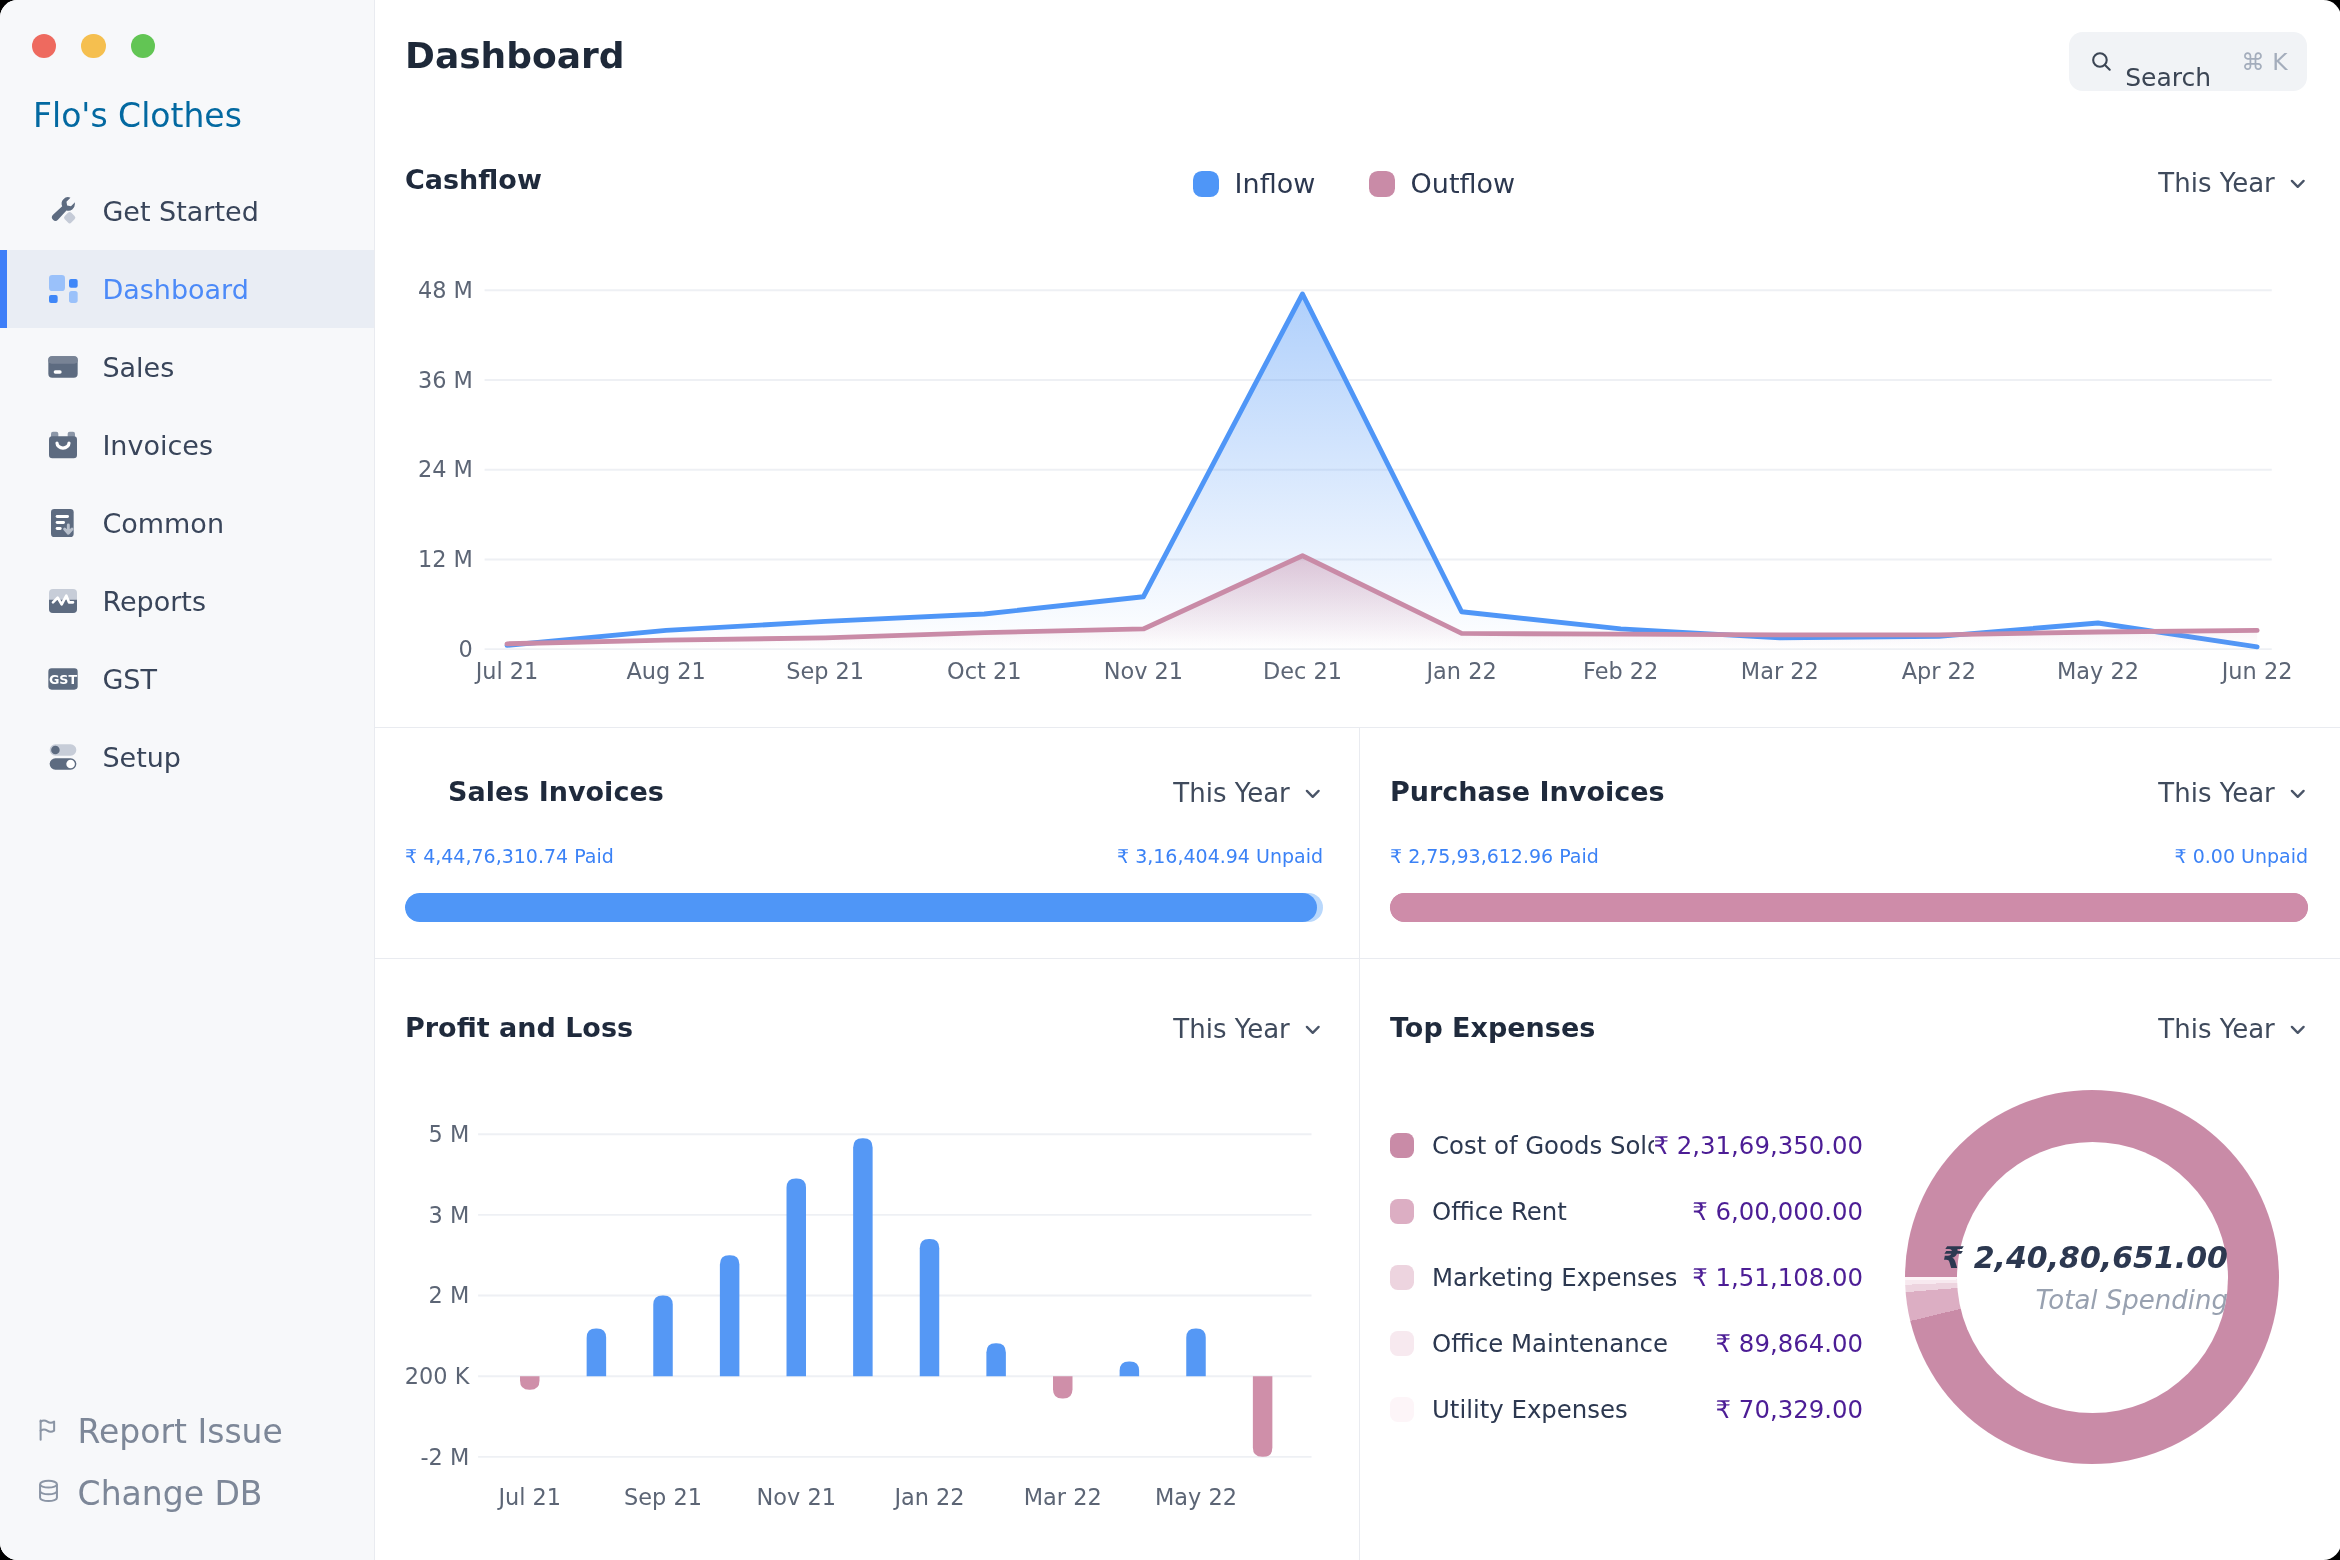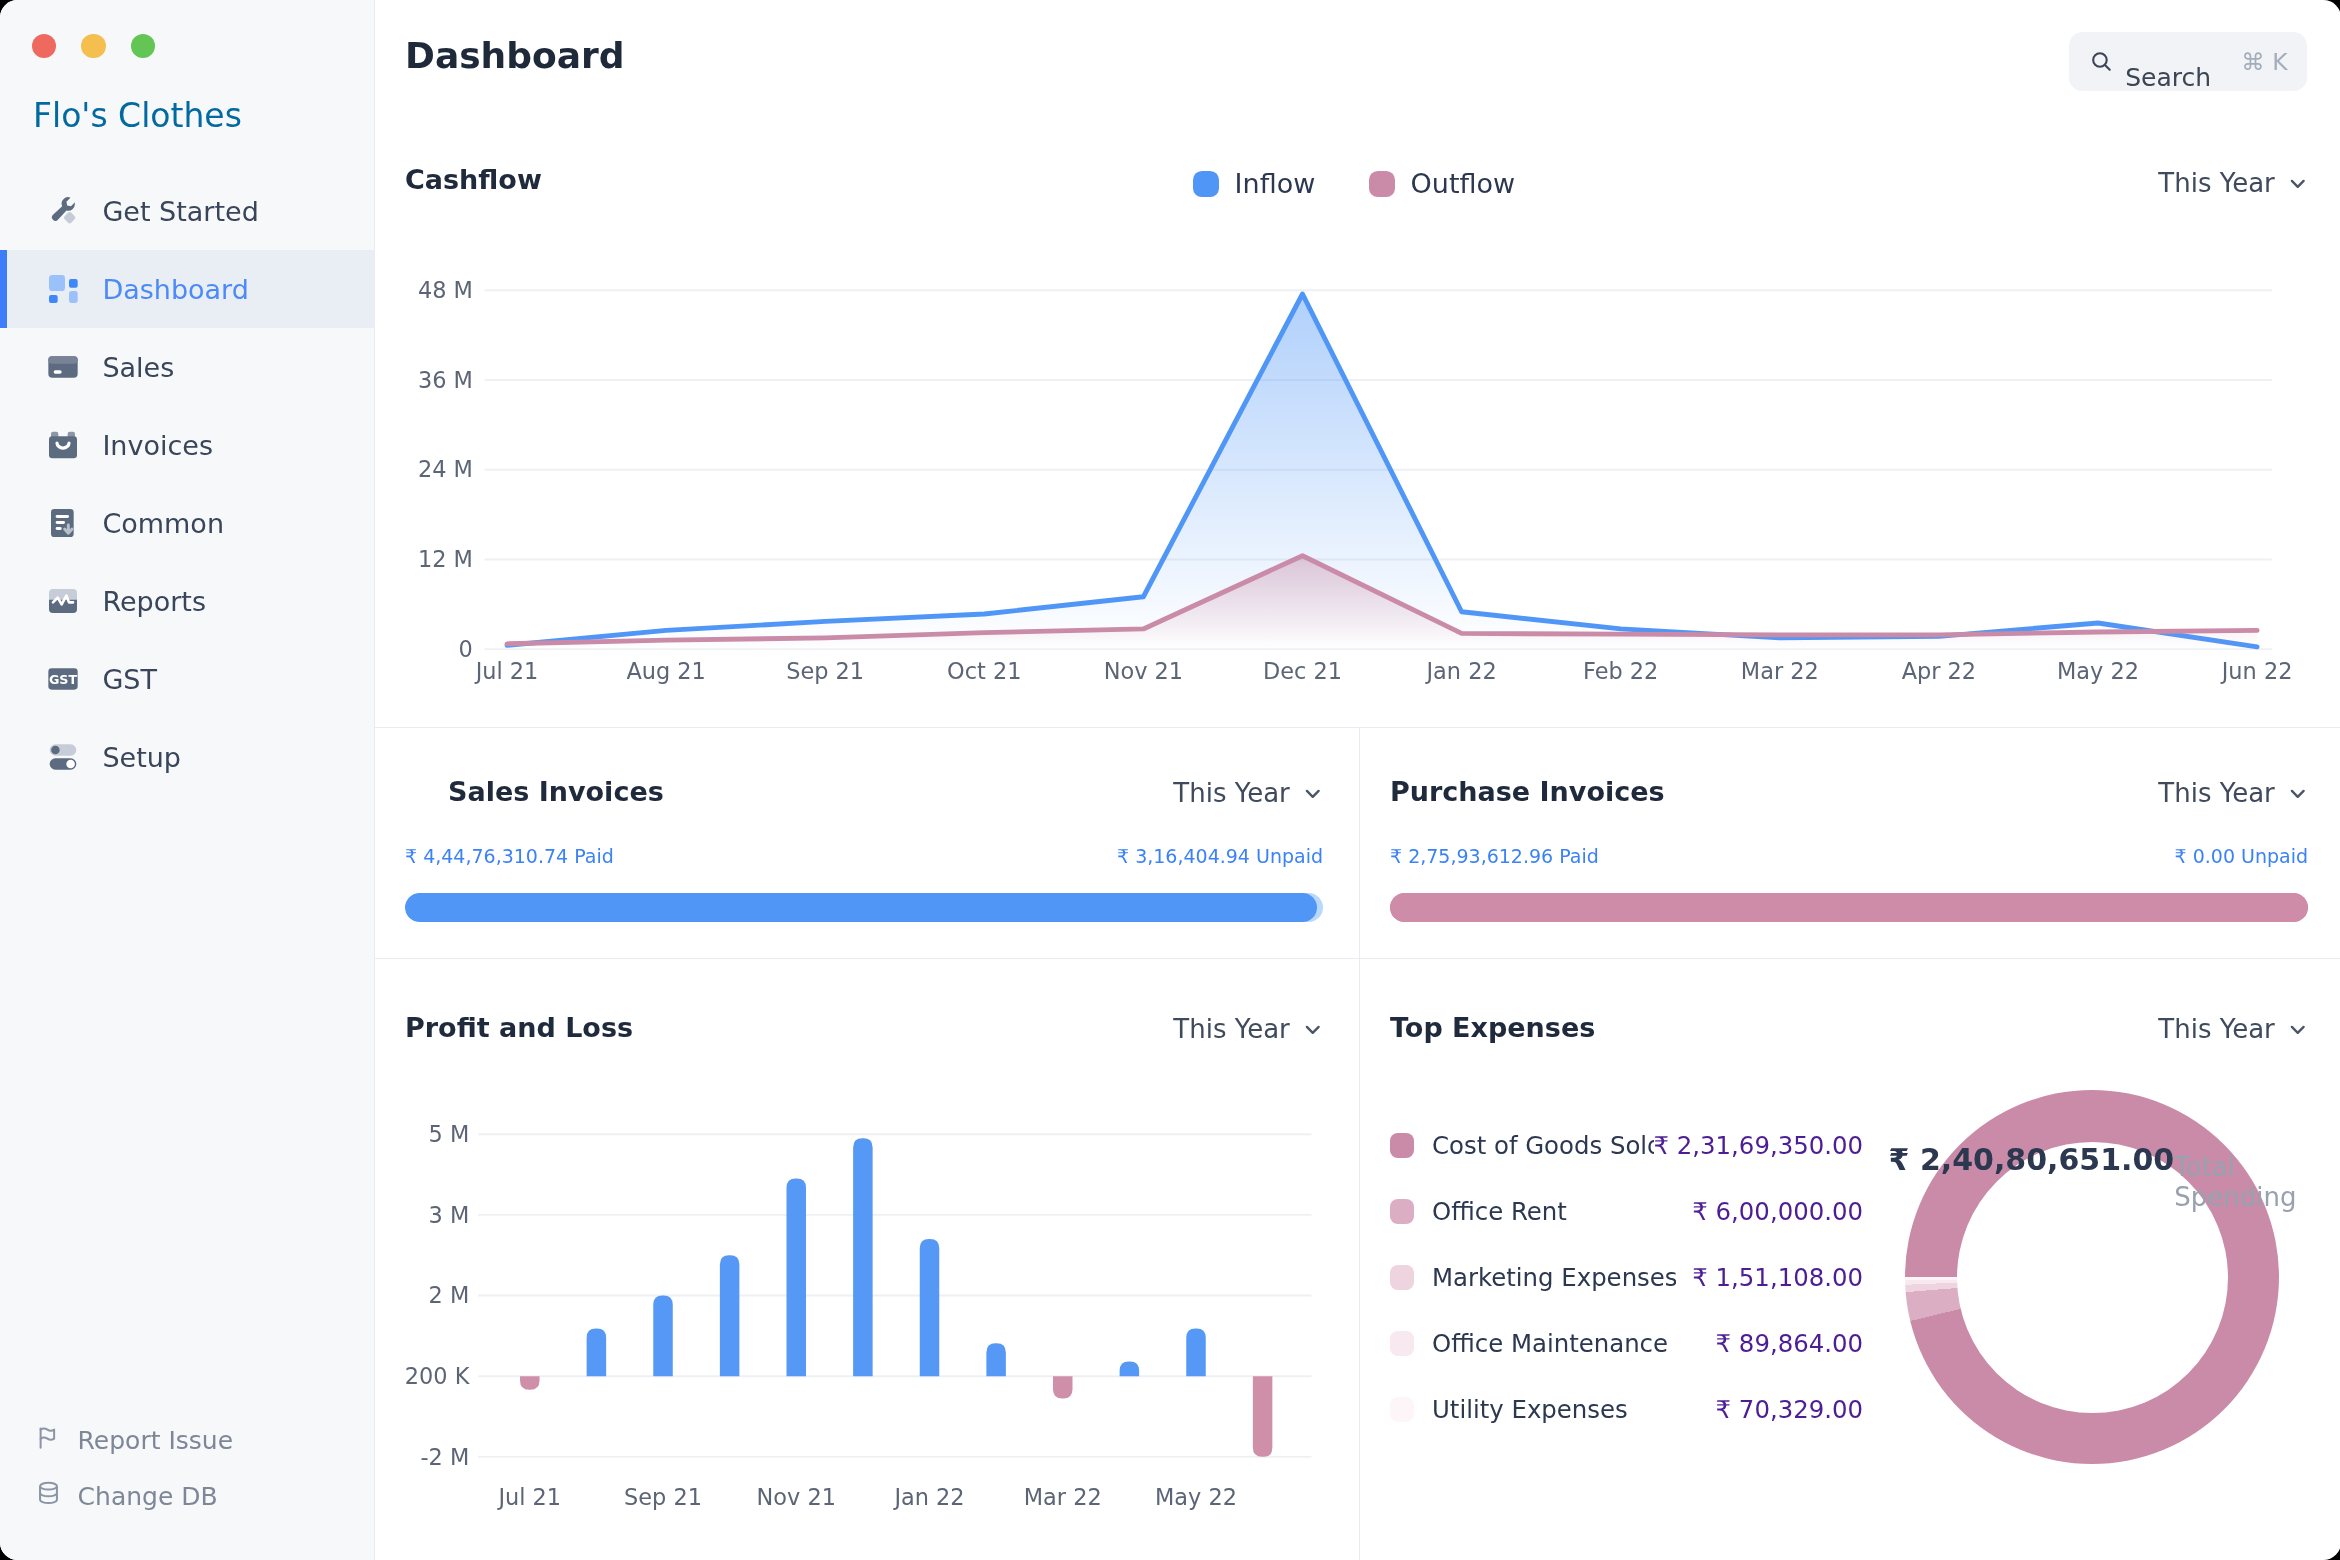--- a/index.html
+++ b/index.html
@@ -17,21 +17,21 @@
   .app-name{position:absolute;left:33px;top:96px;font-size:33px;font-weight:400;color:#0369a1;}
   .nav{position:absolute;left:0;top:172px;width:374px;}
   .nav-item{position:relative;display:flex;align-items:center;height:78px;padding-left:47px;cursor:default;}
   .nav-item .nicon{width:32px;height:32px;flex:0 0 32px;}
   .nav-item .nicon svg{width:32px;height:32px;display:block;}
   .nav-item .nlabel{margin-left:23.4px;font-size:27px;color:#39455a;}
   .nav-item.active{background:#e9edf4;}
   .nav-item.active::before{content:"";position:absolute;left:0;top:0;bottom:0;width:6.8px;background:#3d7ef8;}
   .nav-item.active .nlabel{color:#4c8af8;}
   .side-footer{position:absolute;left:35px;bottom:47px;display:flex;flex-direction:column;gap:23.4px;}
-  .foot-item{display:flex;align-items:center;gap:15.6px;color:#7d8798;font-size:25px;}
+  .foot-item{display:flex;align-items:center;gap:15.6px;color:#7d8798;font-size:33px;}
   .foot-item svg{width:27px;height:27px;}
   
   .page-title{position:absolute;left:405px;top:35px;font-size:36px;font-weight:700;color:#1e2939;}
   .search-btn{position:absolute;left:2069px;top:32px;width:238px;height:59px;background:#f1f3f6;border-radius:13.7px;display:flex;align-items:center;padding:0 19.5px;box-sizing:border-box;}
   .search-btn svg{width:25px;height:25px;}
   .search-label{margin-left:11.7px;font-size:25px;color:#3b4554;margin-top:32px;}
   .search-short{margin-left:auto;font-size:23.4px;color:#a4adbc;}
   
   .sec-title{position:absolute;font-size:27px;font-weight:700;color:#1f2a3c;}
   .period{position:absolute;display:flex;align-items:center;gap:11.7px;font-size:26px;color:#3f4a5c;}
@@ -46,21 +46,21 @@
   .bar-track{position:absolute;width:918px;height:29px;border-radius:14.6px;overflow:hidden;}
   .bar-fill{height:100%;border-radius:14.6px;}
   
   .exp-list{position:absolute;left:1390px;top:1128px;width:473px;}
   .exp-row{display:flex;align-items:center;height:35px;margin-bottom:31px;}
   .exp-swatch{width:24.4px;height:24.4px;border-radius:7.8px;flex:0 0 24.4px;}
   .exp-label{margin-left:17.6px;font-size:24.4px;color:#2c3850;white-space:nowrap;overflow:hidden;max-width:244px;}
   .exp-amount{margin-left:auto;font-size:24.4px;color:#4c1d95;white-space:nowrap;}
   
   .donut{position:absolute;left:1905px;top:1090px;width:374px;height:374px;border-radius:50%;}
-  .donut-hole{position:absolute;left:52px;top:52px;width:271px;height:271px;border-radius:50%;background:#fff;display:flex;flex-direction:row;align-items:flex-start;justify-content:center;}
+  .donut-hole{position:absolute;left:52px;top:52px;width:271px;height:271px;border-radius:50%;background:#fff;display:flex;flex-direction:column;align-items:flex-end;justify-content:center;font-style:italic;}
   .donut-total{font-size:30px;font-weight:700;color:#2c3850;white-space:nowrap;}
   .donut-sub{margin-top:9.8px;font-size:26px;color:#98a1b0;}
   svg text{font-family:"DejaVu Sans","Liberation Sans",sans-serif;}
 </style>
 </head>
 <body>
 
 <div id="app">
 
   <div class="sidebar">

